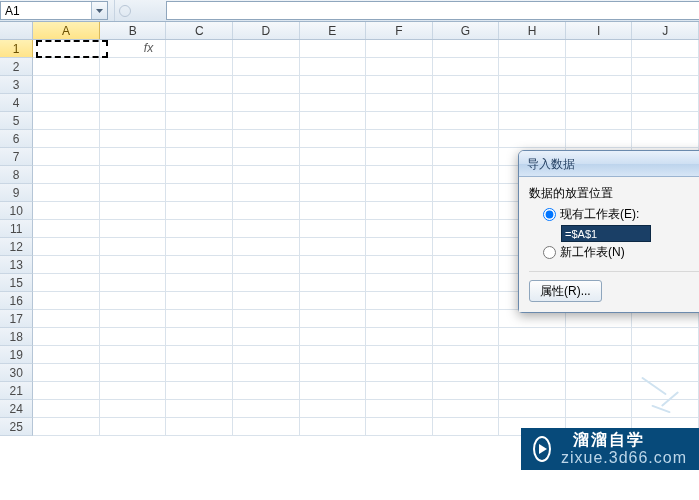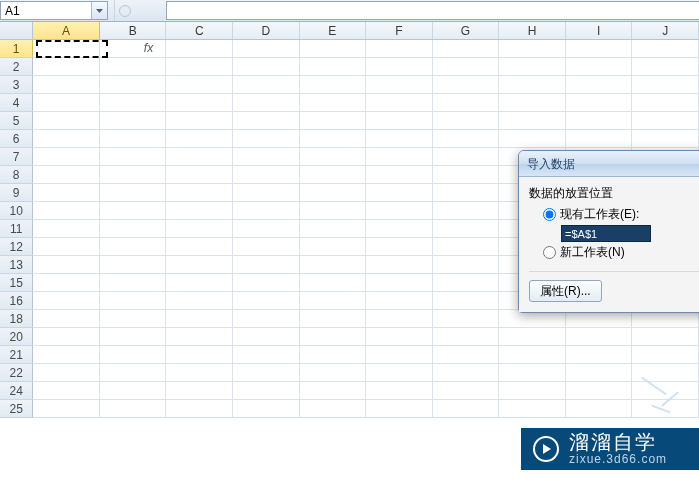--- a/index.html
+++ b/index.html
@@ -41,22 +41,22 @@
   .radio-row { display: flex; align-items: center; gap: 4px; margin: 2px 0 2px 14px; }
   .radio-row input[type=text] { width: 90px; height: 17px; background: #1a3f66; color: #fff; border: 1px solid #0c2844; padding: 0 3px; font-size: 11px; }
   .dlg-buttons { display: flex; gap: 10px; margin-top: 10px; padding-top: 8px; border-top: 1px solid #d8d8d8; justify-content: flex-start; }
   .dlg-btn { min-width: 72px; height: 22px; background: linear-gradient(#fdfdfd,#e4ecf4); border: 1px solid #8fa6bd; border-radius: 3px; padding: 0 10px; cursor: pointer; }
 
   
   .watermark { position: absolute; right: 0; bottom: 30px; width: 178px; height: 42px; background: #074a7a; color: #fff; display: flex; align-items: center; gap: 10px; padding: 0 12px; }
   .wm-icon { width: 26px; height: 26px; border: 2px solid #fff; border-radius: 50%; display: flex; align-items: center; justify-content: center; }
   .wm-icon svg { width: 12px; height: 12px; fill: #fff; }
   .wm-text { display: flex; flex-direction: column; line-height: 1.1; }
-  .wm-text .big { font-size: 20px; font-weight: normal; letter-spacing: 2px; }
-  .wm-text .small { font-size: 12px; letter-spacing: 1px; color: #bcd6e9; }
+  .wm-text .big { font-size: 16px; font-weight: bold; letter-spacing: 2px; margin-left: 12px; }
+  .wm-text .small { font-size: 16px; letter-spacing: 1px; color: #bcd6e9; }
 
   .wm-lines { position:absolute; right:10px; bottom:80px; width:60px; height:40px; }
   .wm-lines div{ position:absolute; background:#cfe2f0; border-radius:1px;}
 </style>
 </head>
 <body>
 
 <div class="formula-bar">
   <div class="name-box-wrap">
     <div class="name-box">A1</div>
@@ -281,60 +281,73 @@
       <div class="cell"></div>
       <div class="cell"></div>
       <div class="cell"></div>
       <div class="cell"></div>
       <div class="cell"></div>
       <div class="cell"></div>
       <div class="cell"></div>
       <div class="cell"></div>
     </div>
     <div class="grid-row">
+      <div class="row-head">17</div>
+      <div class="cell"></div>
+      <div class="cell"></div>
+      <div class="cell"></div>
+      <div class="cell"></div>
+      <div class="cell"></div>
+      <div class="cell"></div>
+      <div class="cell"></div>
+      <div class="cell"></div>
+      <div class="cell"></div>
+      <div class="cell"></div>
+    </div>
+    <div class="grid-row">
       <div class="row-head">18</div>
       <div class="cell"></div>
       <div class="cell"></div>
       <div class="cell"></div>
       <div class="cell"></div>
       <div class="cell"></div>
       <div class="cell"></div>
       <div class="cell"></div>
       <div class="cell"></div>
       <div class="cell"></div>
       <div class="cell"></div>
     </div>
     <div class="grid-row">
-      <div class="row-head">20</div>
+      <div class="row-head">19</div>
+      <div class="cell"></div>
+      <div class="cell"></div>
+      <div class="cell"></div>
+      <div class="cell"></div>
+      <div class="cell"></div>
+      <div class="cell"></div>
+      <div class="cell"></div>
+      <div class="cell"></div>
+      <div class="cell"></div>
+      <div class="cell"></div>
+    </div>
+    <div class="grid-row">
+      <div class="row-head">30</div>
       <div class="cell"></div>
       <div class="cell"></div>
       <div class="cell"></div>
       <div class="cell"></div>
       <div class="cell"></div>
       <div class="cell"></div>
       <div class="cell"></div>
       <div class="cell"></div>
       <div class="cell"></div>
       <div class="cell"></div>
     </div>
     <div class="grid-row">
       <div class="row-head">21</div>
-      <div class="cell"></div>
-      <div class="cell"></div>
-      <div class="cell"></div>
-      <div class="cell"></div>
-      <div class="cell"></div>
-      <div class="cell"></div>
-      <div class="cell"></div>
-      <div class="cell"></div>
-      <div class="cell"></div>
-      <div class="cell"></div>
-    </div>
-    <div class="grid-row">
-      <div class="row-head">22</div>
       <div class="cell"></div>
       <div class="cell"></div>
       <div class="cell"></div>
       <div class="cell"></div>
       <div class="cell"></div>
       <div class="cell"></div>
       <div class="cell"></div>
       <div class="cell"></div>
       <div class="cell"></div>
       <div class="cell"></div>

